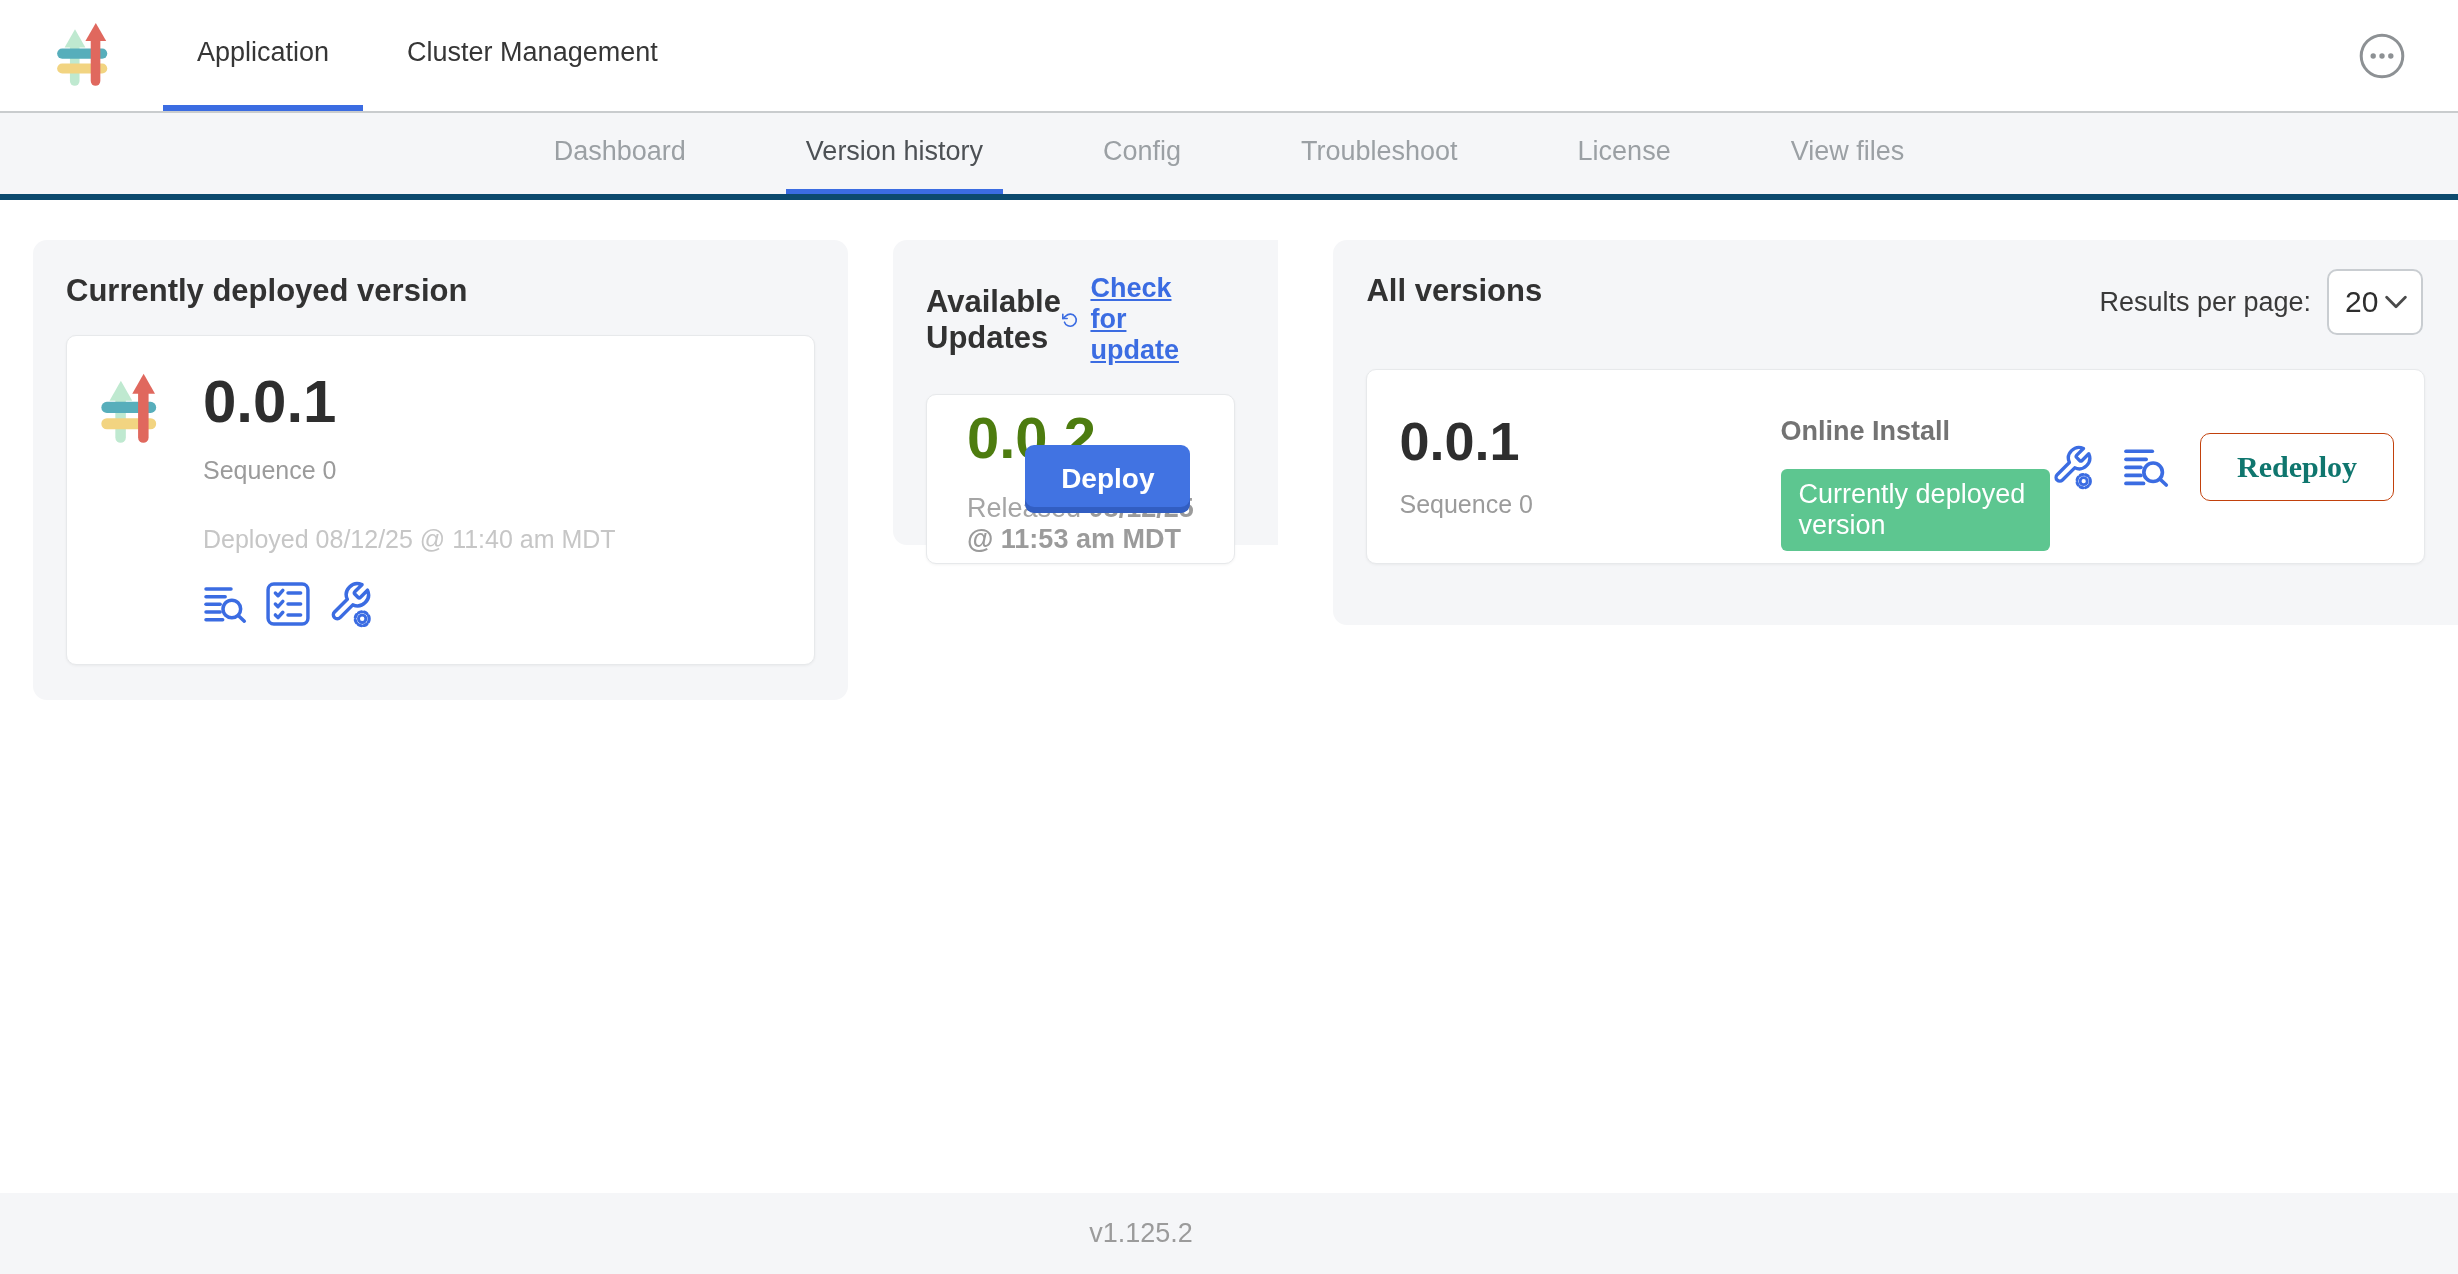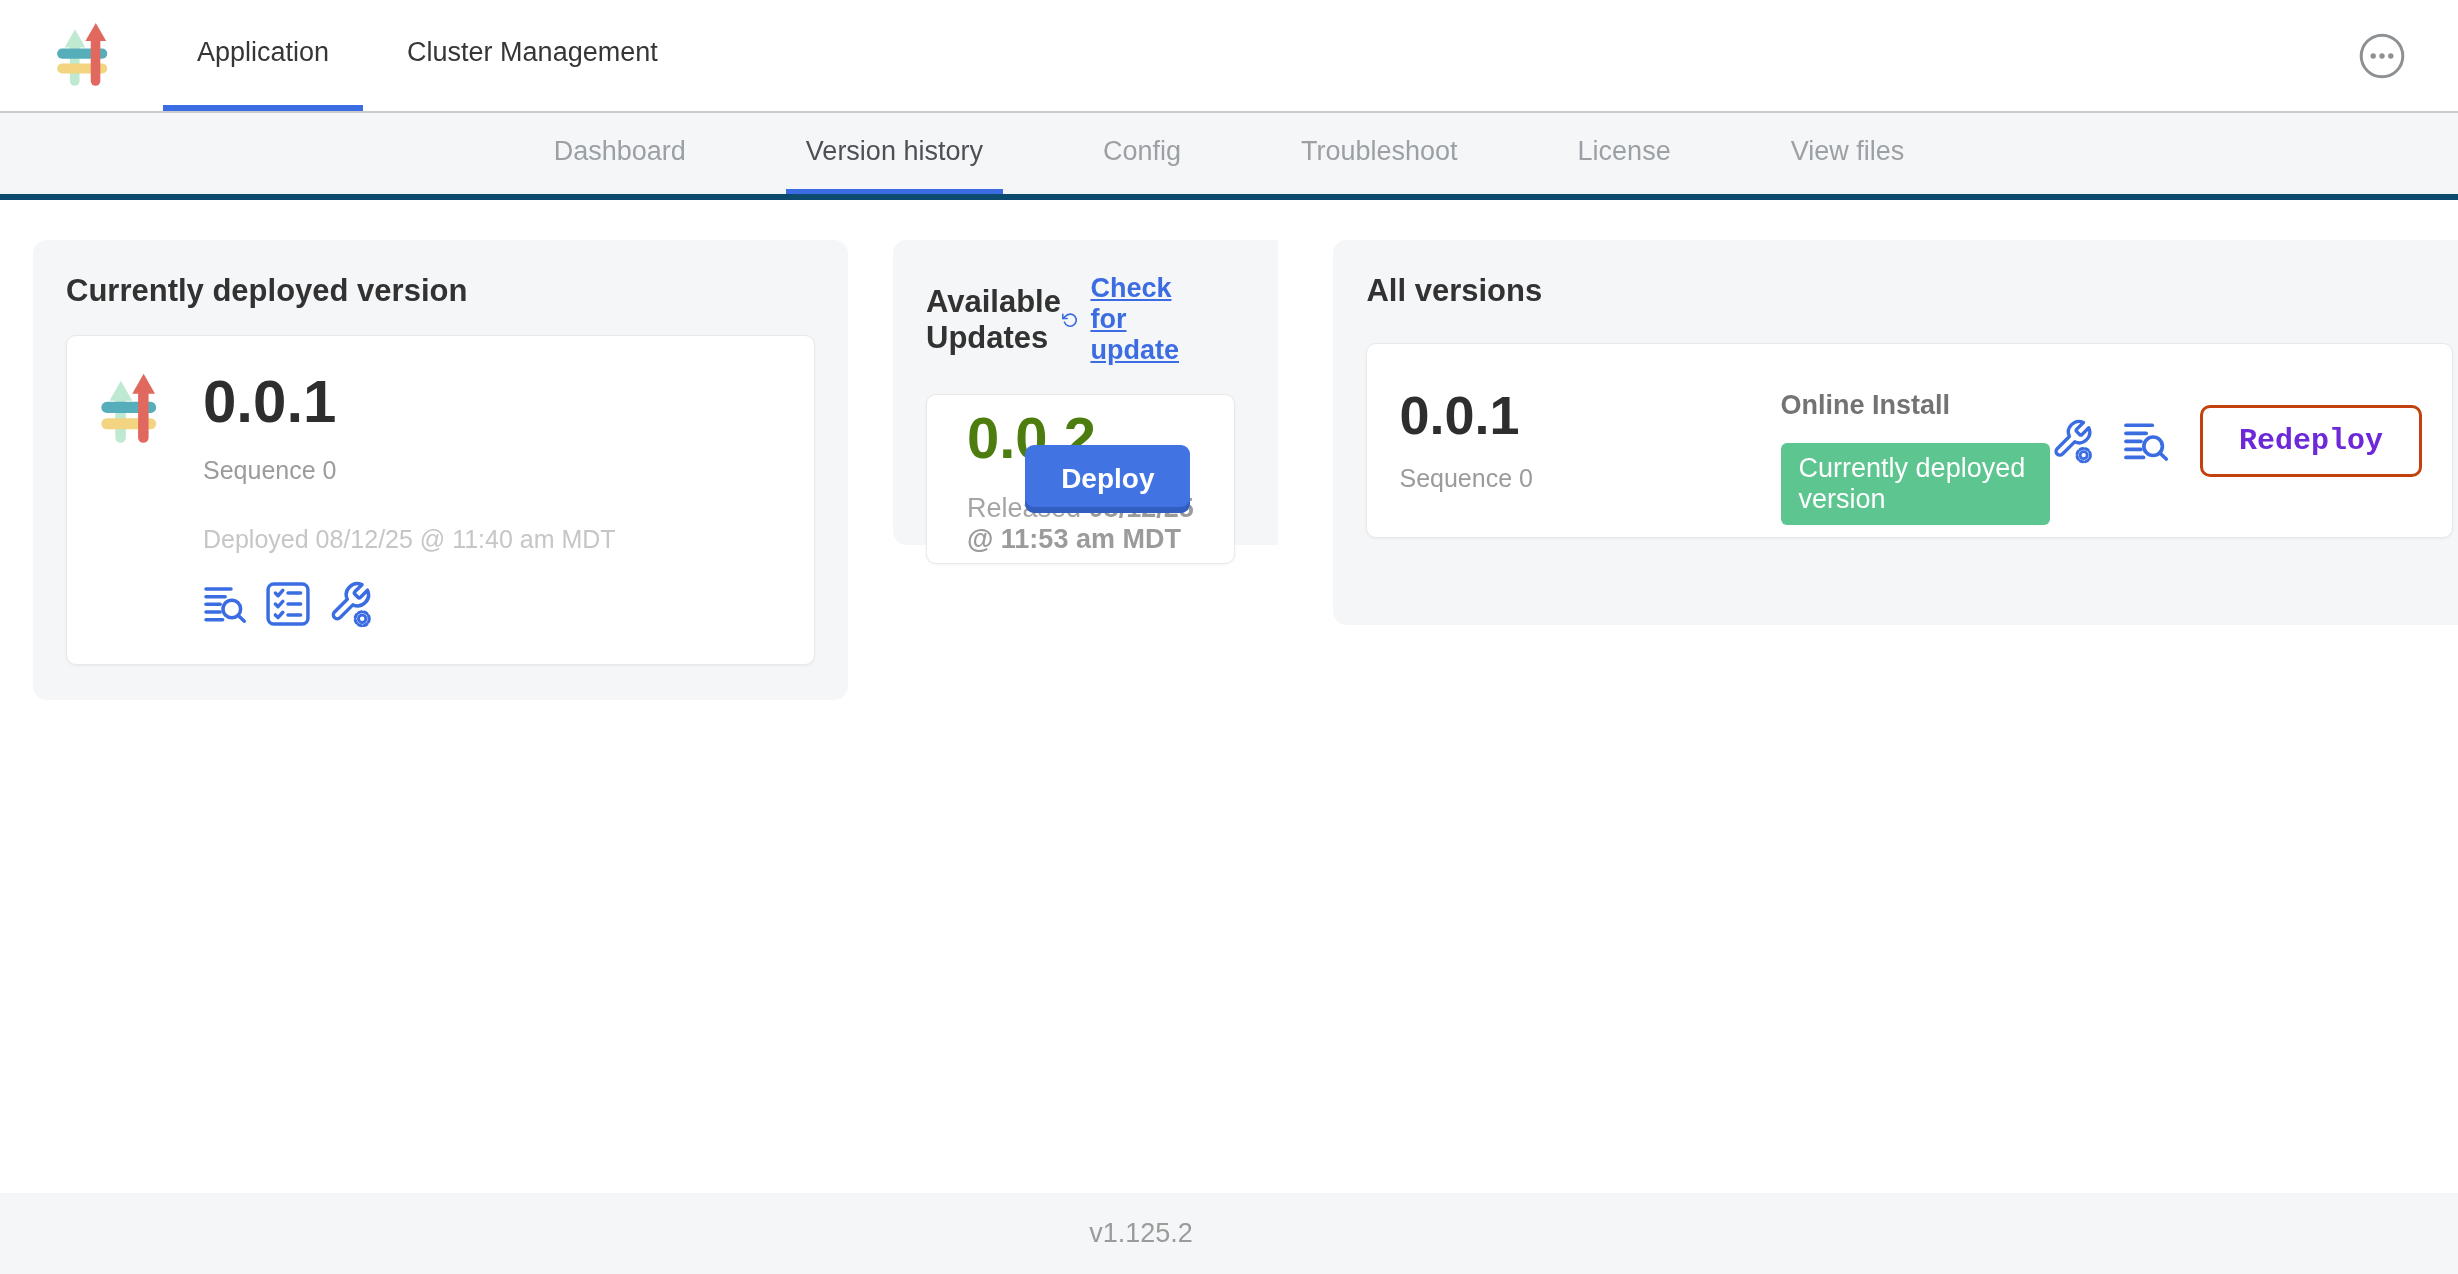--- a/index.html
+++ b/index.html
@@ -54,21 +54,21 @@
   .rpp { display:flex; align-items:center; gap:16px; font-size:27px; color:#3a3a3a; margin-top:-4px; }
   .select-box { width:96px; height:66px; background:#fff; border:2px solid #c9cdd1; border-radius:10px; display:flex; align-items:center; justify-content:space-between; padding:0 14px 0 16px; font-size:30px; color:#2e2e2e; cursor:pointer; }
   .av-inner { margin-top:34px; margin-right:10px; height:195px; padding:0 30px 0 32px; display:flex; align-items:center; }
   .row-left { width:505px; align-self:flex-start; padding-top:40px; }
   .row-version { font-size:54px; font-weight:bold; color:#2e2e2e; }
   .row-seq { font-size:25px; color:#9b9b9b; margin-top:18px; }
   .row-mid { align-self:flex-start; padding-top:46px; }
   .install-type { font-size:27px; font-weight:bold; color:#737373; }
   .badge { margin-top:22px; display:inline-block; background:#5dc690; color:#fff; font-size:27px; padding:10px 18px; border-radius:6px; }
   .row-right { margin-left:auto; display:flex; align-items:center; gap:28px; }
-  .redeploy-btn { background:#fff; border:3px solid #c2410c; color:#6d28d9; font-family:Liberation Mono, monospace; font-weight:bold; font-size:30px; padding:16px 36px; border-radius:10px; cursor:pointer; }
+  .redeploy-btn { background:#fff; border:1px solid #c2410c; color:#0f766e; font-family:Liberation Serif, serif; font-weight:bold; font-size:30px; padding:16px 36px; border-radius:10px; cursor:pointer; }
 
   
   .footer { height:81px; min-height:81px; background:#f5f6f8; display:flex; align-items:center; justify-content:center; }
   .footer span { font-size:27px; color:#9b9b9b; transform:translateX(-88px); }
 </style>
 </head>
 <body>
 
 <div class="page">
 
@@ -191,20 +191,29 @@
             <span>Released</span>
             <b>08/12/25 @ 11:53 am MDT</b>
           </div>
           <button class="deploy-btn">Deploy</button>
         </div>
       </div>
 
       <div class="card card-av">
         <div class="av-head">
           <div class="card-title">All versions</div>
+          <div class="rpp">
+            <span>Results per page:</span>
+            <div class="select-box">
+              <span>20</span>
+              <svg width="22" height="14" viewBox="0 0 14 9" fill="none" stroke="#4a4a4a" stroke-width="1.8" stroke-linecap="round" stroke-linejoin="round">
+                <polyline points="1,1.5 7,7.5 13,1.5"></polyline>
+              </svg>
+            </div>
+          </div>
         </div>
 
         <div class="inner av-inner">
           <div class="row-left">
             <div class="row-version">0.0.1</div>
             <div class="row-seq">Sequence 0</div>
           </div>
           <div class="row-mid">
             <div class="install-type">Online Install</div>
             <span class="badge">Currently deployed version</span>

